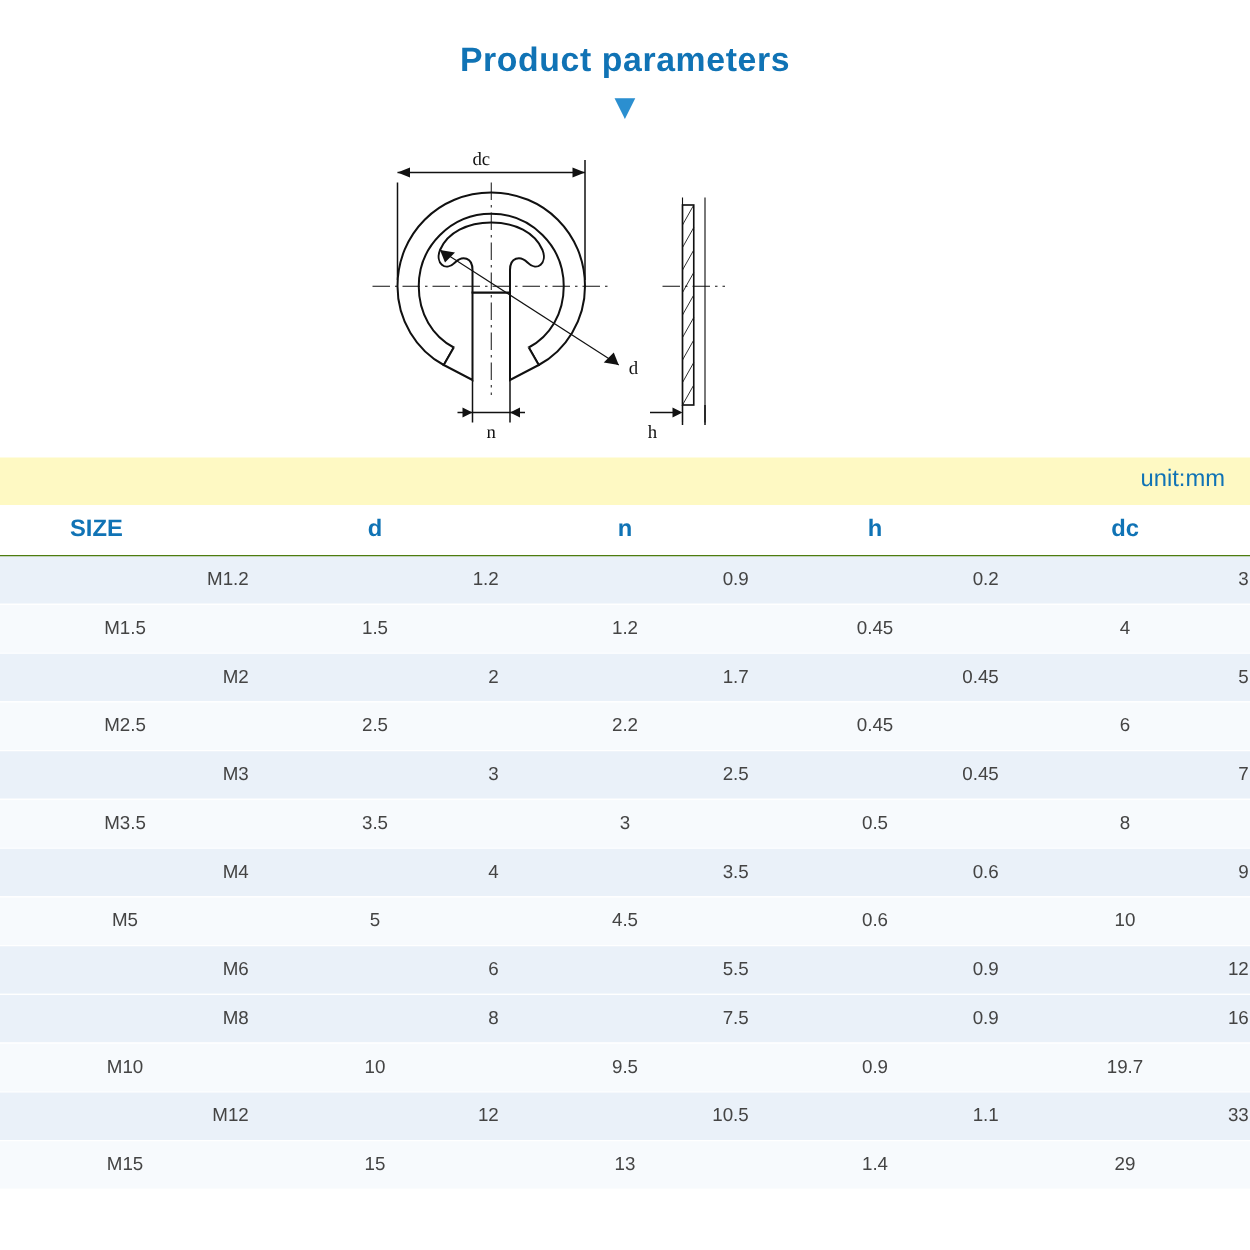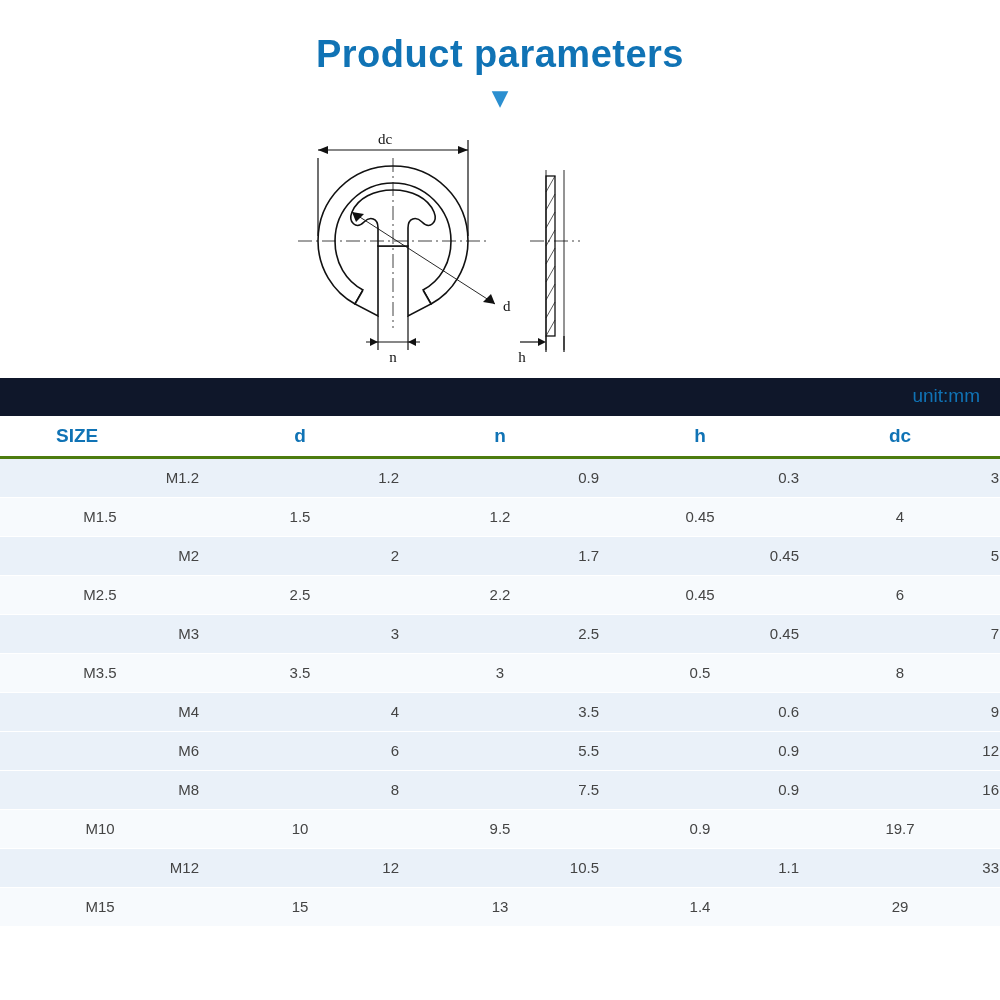--- a/index.html
+++ b/index.html
@@ -15,21 +15,21 @@
     overflow: hidden;
   }
   .page {
     position: relative;
     width: 1000px;
     height: 1000px;
   }
   .title {
     text-align: center;
     color: #1073b5;
-    font-size: 38px;
+    font-size: 27px;
     font-weight: bold;
     letter-spacing: 0.5px;
     padding-top: 34px;
     line-height: 1.1;
   }
   .chevron {
     text-align: center;
     color: #2b8fd0;
     font-size: 30px;
     line-height: 1;
@@ -39,21 +39,21 @@
   .diagram-wrap {
     position: relative;
     height: 260px;
     margin-top: 6px;
   }
   .diagram {
     display: block;
     margin: 0 auto;
   }
   .unit-bar {
-    background: #0f172a;
+    background: #fef9c3;
     height: 38px;
     position: relative;
     text-decoration: underline;
   }
   .unit-bar .unit-text {
     position: absolute;
     right: 20px;
     top: 7px;
     color: #1073b5;
     font-size: 19px;
@@ -63,21 +63,21 @@
     border-collapse: collapse;
     table-layout: fixed;
   }
   table.params th {
     background: #ffffff;
     color: #1073b5;
     font-size: 19px;
     font-weight: bold;
     height: 38px;
     text-align: center;
-    border-bottom: 3px solid #4d7c0f;
+    border-bottom: 1px solid #4d7c0f;
   }
   table.params th.size-col {
     text-align: left;
     padding-left: 56px;
   }
   table.params td {
     font-size: 15px;
     color: #444444;
     height: 36px;
     text-align: center;
@@ -191,21 +191,21 @@
         <th>n</th>
         <th>h</th>
         <th>dc</th>
       </tr>
     </thead>
     <tbody id="table-body">
         <tr class="odd">
           <td>M1.2</td>
           <td>1.2</td>
           <td>0.9</td>
-          <td>0.3</td>
+          <td>0.2</td>
           <td>3</td>
         </tr>
         <tr class="even">
           <td>M1.5</td>
           <td>1.5</td>
           <td>1.2</td>
           <td>0.45</td>
           <td>4</td>
         </tr>
         <tr class="odd">
@@ -236,20 +236,27 @@
           <td>0.5</td>
           <td>8</td>
         </tr>
         <tr class="odd">
           <td>M4</td>
           <td>4</td>
           <td>3.5</td>
           <td>0.6</td>
           <td>9</td>
         </tr>
+        <tr class="even">
+          <td>M5</td>
+          <td>5</td>
+          <td>4.5</td>
+          <td>0.6</td>
+          <td>10</td>
+        </tr>
         <tr class="odd">
           <td>M6</td>
           <td>6</td>
           <td>5.5</td>
           <td>0.9</td>
           <td>12</td>
         </tr>
         <tr class="odd">
           <td>M8</td>
           <td>8</td>

